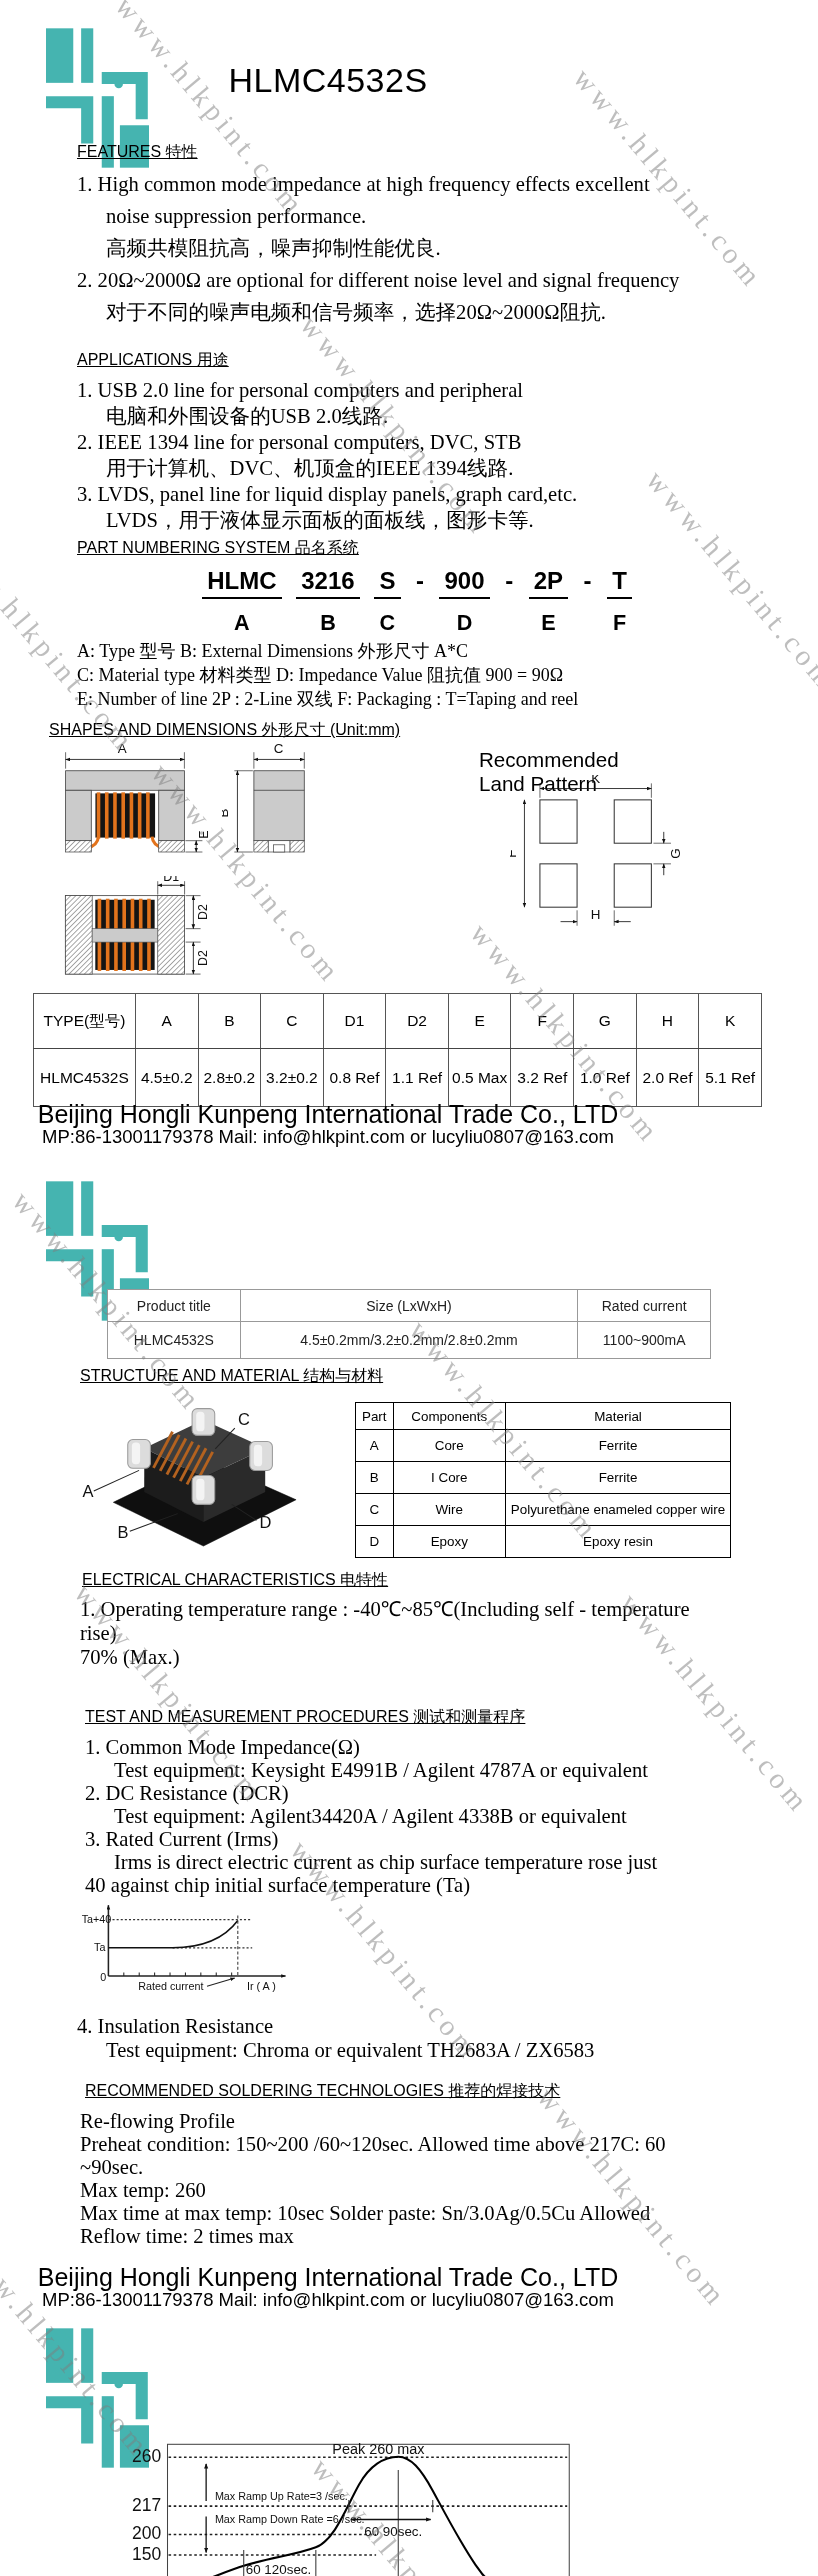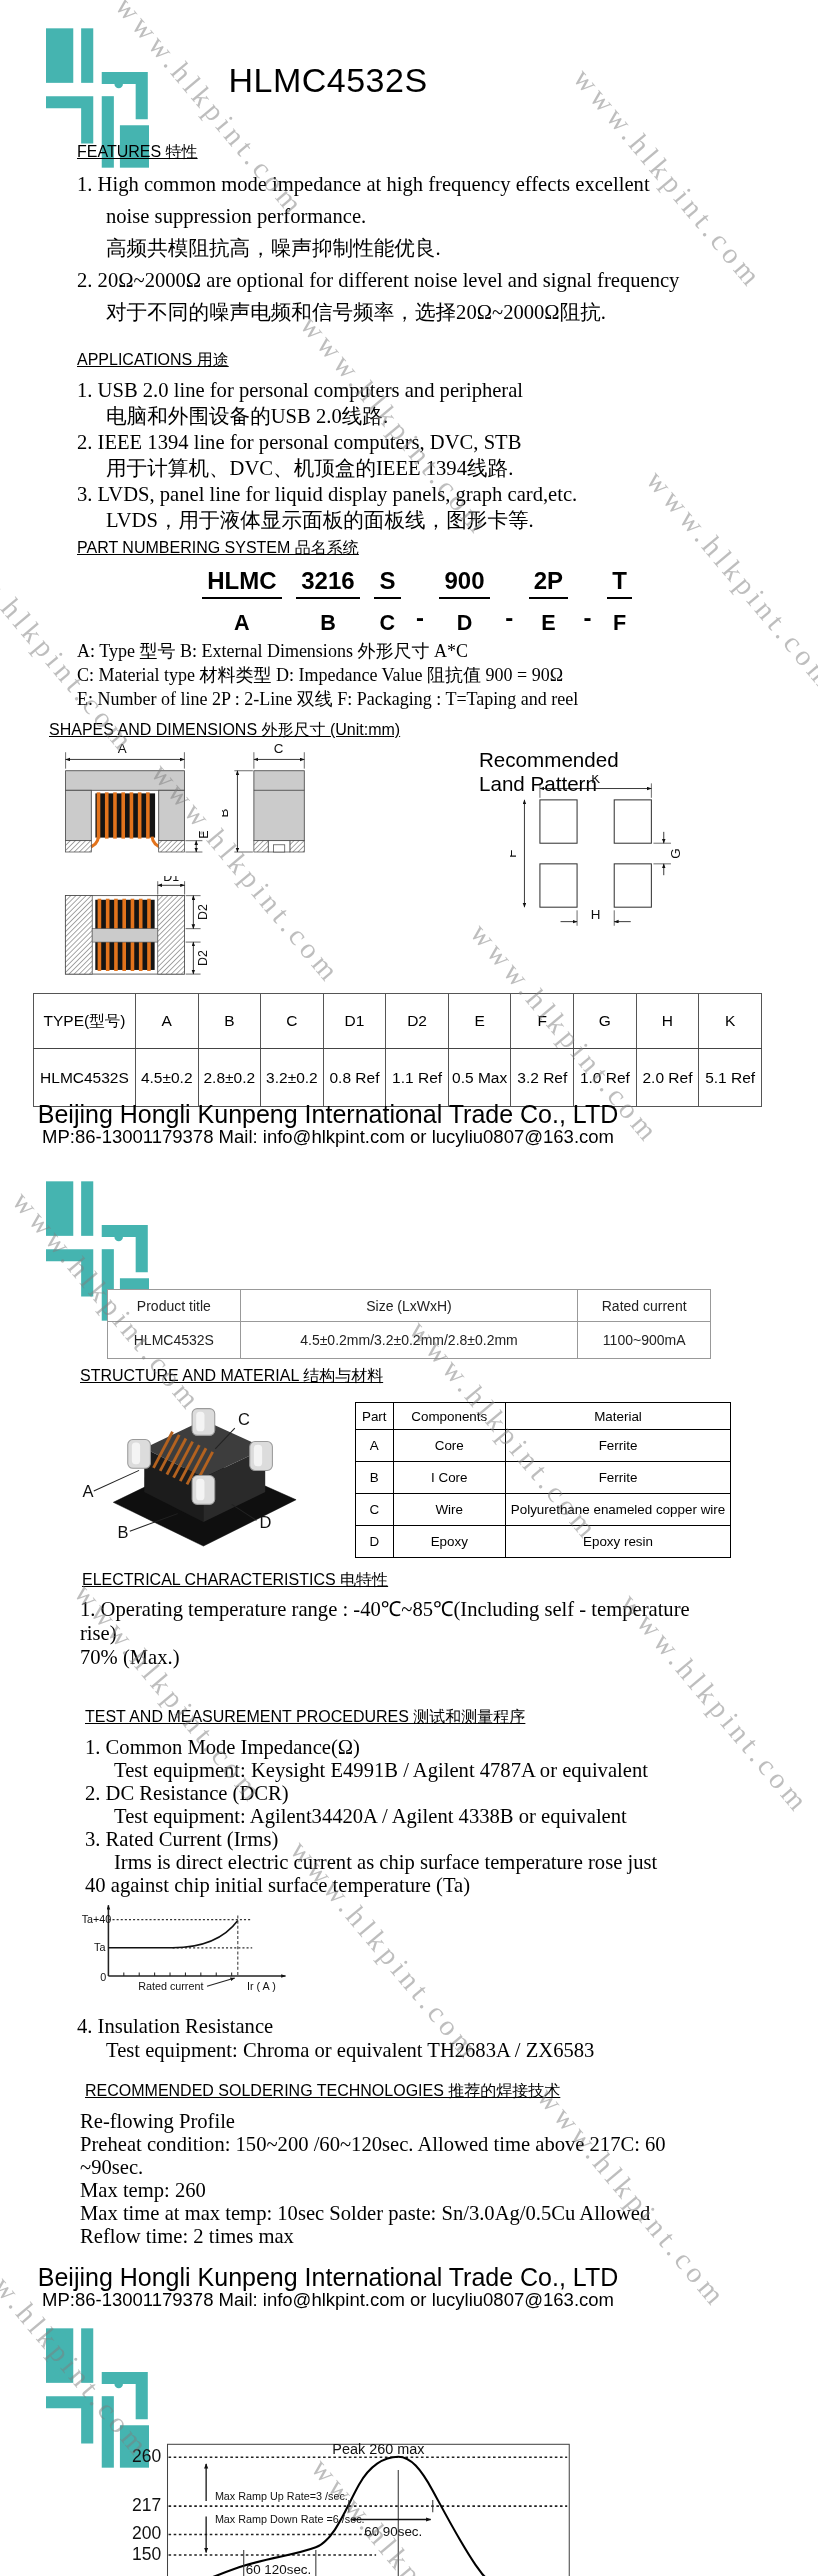--- a/index.html
+++ b/index.html
@@ -11,21 +11,21 @@
       letter-spacing:4.6px;white-space:nowrap;transform:rotate(50deg);transform-origin:left top;pointer-events:none;}
   .doc-title{position:absolute;left:0;top:61px;width:100%;text-align:center;font-size:34px;letter-spacing:0.5px;}
   .sec-h{font-size:16px;line-height:27px;white-space:nowrap;text-decoration:underline;}
   .tl{font-size:20.6px;line-height:1;white-space:nowrap;}
   .lines .tl{line-height:inherit;font-family:Liberation Serif, serif;}
   .ind{padding-left:29px;}
   .zh{font-family:"Liberation Serif",serif;}
   .mono{font-family:"Liberation Mono",monospace;font-size:18px;}
   .lines{display:block;}
   
-  .pn-row{display:flex;justify-content:center;align-items:flex-end;}
+  .pn-row{display:flex;justify-content:center;align-items:flex-start;}
   .pn-col{display:flex;flex-direction:column;align-items:center;margin:0 7.2px;}
   .pn-code{font-size:24px;font-weight:bold;border-bottom:2.1px solid #000;padding:0 5.2px 2.1px 5.2px;}
   .pn-sep{font-size:24px;font-weight:bold;padding:0 1px 4.1px 1px;}
   .pn-letter{font-size:21.6px;font-weight:bold;margin-top:11.3px;}
   
   table{border-collapse:collapse;background:#fff;}
   .dims{width:729px;table-layout:fixed;border:1px solid #444;}
   .dims th,.dims td{border:0.5px solid #555;text-align:center;font-weight:normal;font-size:15.5px;}
   .dims th{height:52px;border-bottom:1.5px double #444;}
   .dims td{height:55px;}

